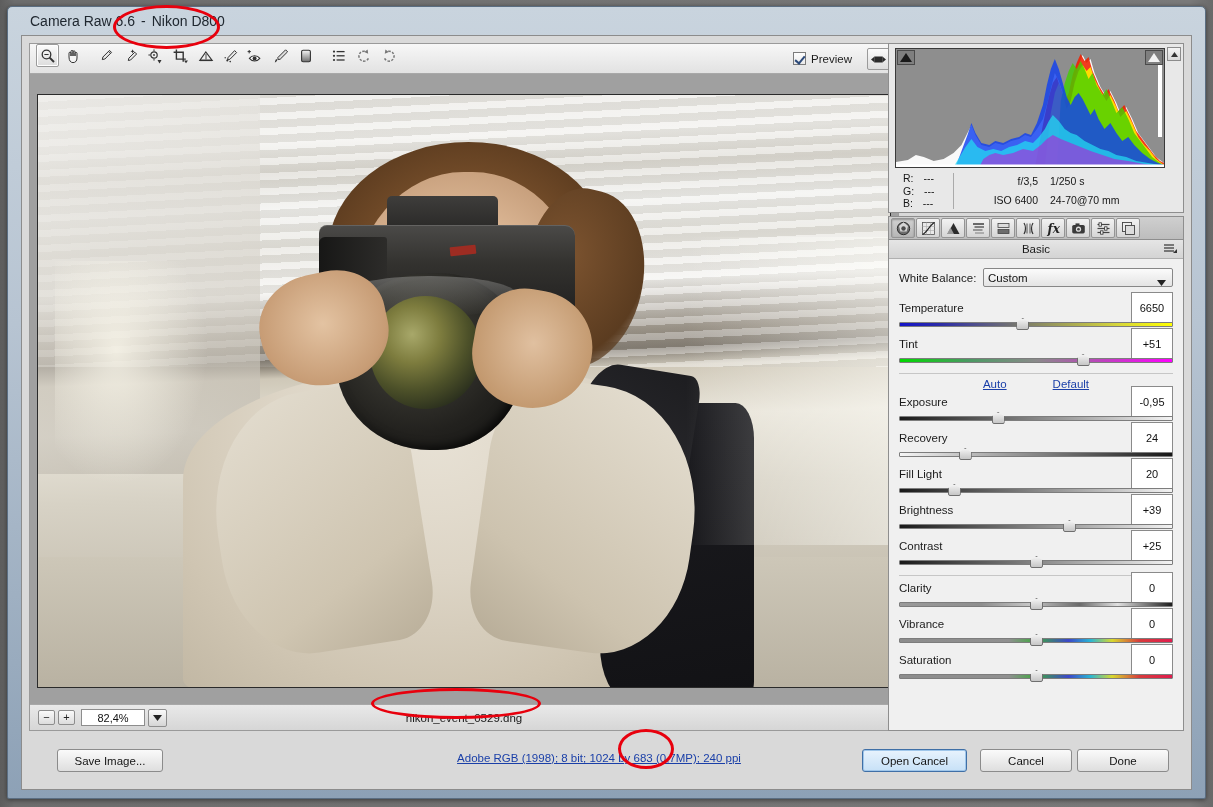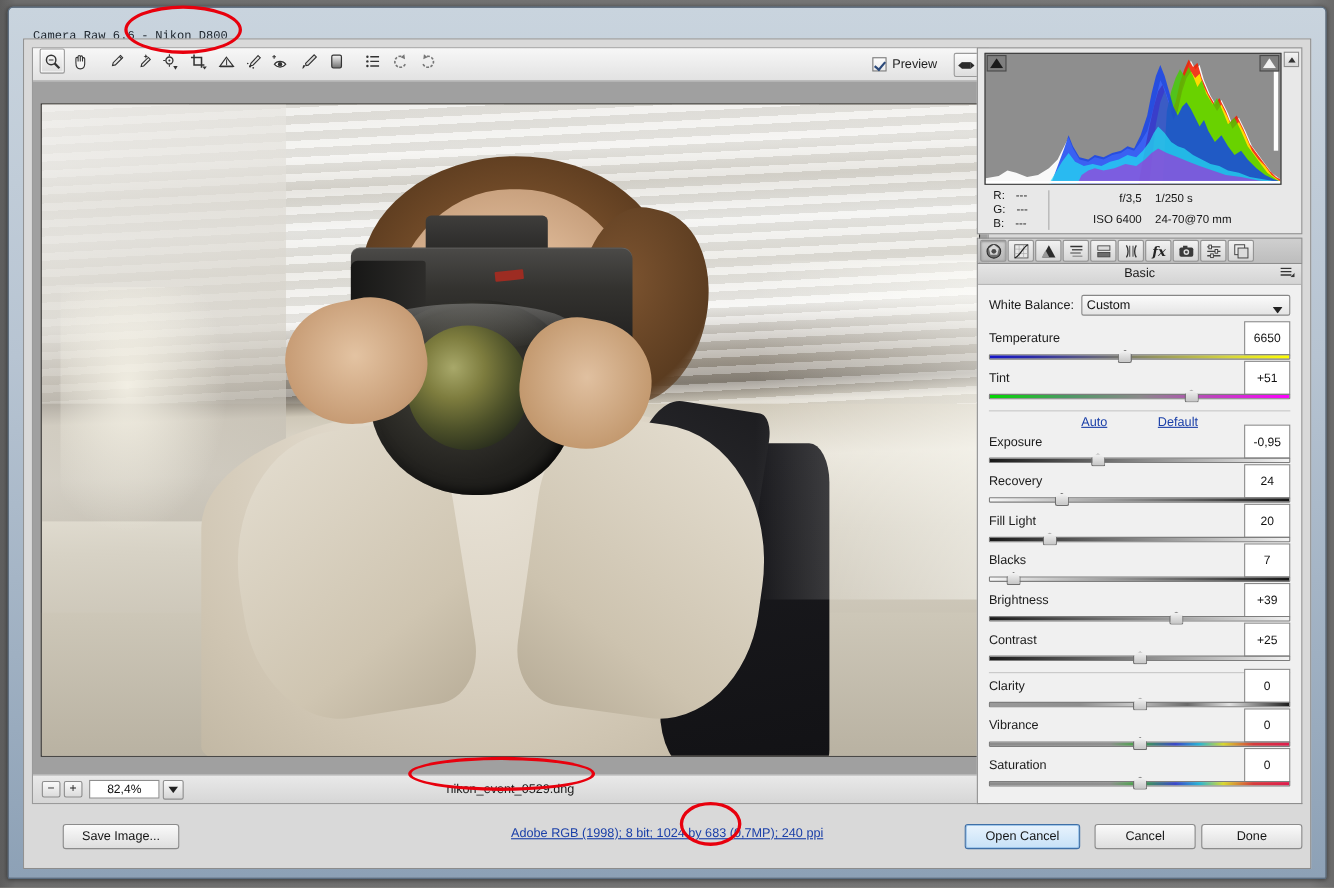--- a/index.html
+++ b/index.html
@@ -22,25 +22,24 @@
     position: absolute;
     left: 7px; top: 6px; width: 1199px; height: 793px;
     background: linear-gradient(to bottom,#c9d4de 0%,#b7c4d2 40%,#8da1b6 100%);
     border: 1px solid #5b6e82;
     border-radius: 5px 5px 2px 2px;
     box-shadow: 0 1px 5px rgba(0,0,0,.5);
     padding: 0;
   }
   #win-titlebar {
     height: 28px;
-    padding: 20px 0 0 22px;
-    font-size: 11px;
+    padding: 6px 0 0 22px;
+    font-size: 14px;
     color: #202830;
     white-space: nowrap;
-    font-family: Liberation Mono, monospace;
   }
   #win-title-sep { padding: 0 6px; }
 
   #win-body {
     position: absolute;
     left: 13px; top: 28px; right: 13px; bottom: 8px;
     background: #d9d9d9;
     border: 1px solid #8c8c8c;
   }
 
@@ -472,21 +471,21 @@
   .sl-divider { border-top: 1px solid #c6c6c6; margin: 7px 0 2px 0; }
   #autodef {
     display: flex; justify-content: center; gap: 46px;
     font-size: 11.5px; margin: 4px 0 2px 0;
   }
   #autodef a { color: #1a3fa8; text-decoration: underline; cursor: pointer; }
 
   
   #bottombar {
     position: absolute;
-    left: 7px; right: 7px; bottom: 7px; height: 44px;
+    left: 7px; right: 22px; bottom: 7px; height: 44px;
   }
   .btn {
     height: 23px;
     border: 1px solid #8b8b8b;
     background: linear-gradient(to bottom,#fafafa,#dedede);
     border-radius: 3px;
     font-size: 11.5px;
     color: #141414;
     display: inline-flex; align-items: center; justify-content: center;
     cursor: pointer;
@@ -915,30 +914,20 @@
                 <div class="sl-head">
                   <span class="sl-name">Fill Light</span>
                   <span class="sl-val">20</span>
                 </div>
                 <div class="sl-track">
                   <div class="sl-bar grad-dark-light"></div>
                   <div class="sl-knob" style="left:20%"></div>
                 </div>
               </div>
 
-              <div class="sl-block">
-                <div class="sl-head">
-                  <span class="sl-name">Blacks</span>
-                  <span class="sl-val">7</span>
-                </div>
-                <div class="sl-track">
-                  <div class="sl-bar grad-light-dark"></div>
-                  <div class="sl-knob" style="left:8%"></div>
-                </div>
-              </div>
 
               <div class="sl-block">
                 <div class="sl-head">
                   <span class="sl-name">Brightness</span>
                   <span class="sl-val">+39</span>
                 </div>
                 <div class="sl-track">
                   <div class="sl-bar grad-dark-light"></div>
                   <div class="sl-knob" style="left:62%"></div>
                 </div>

